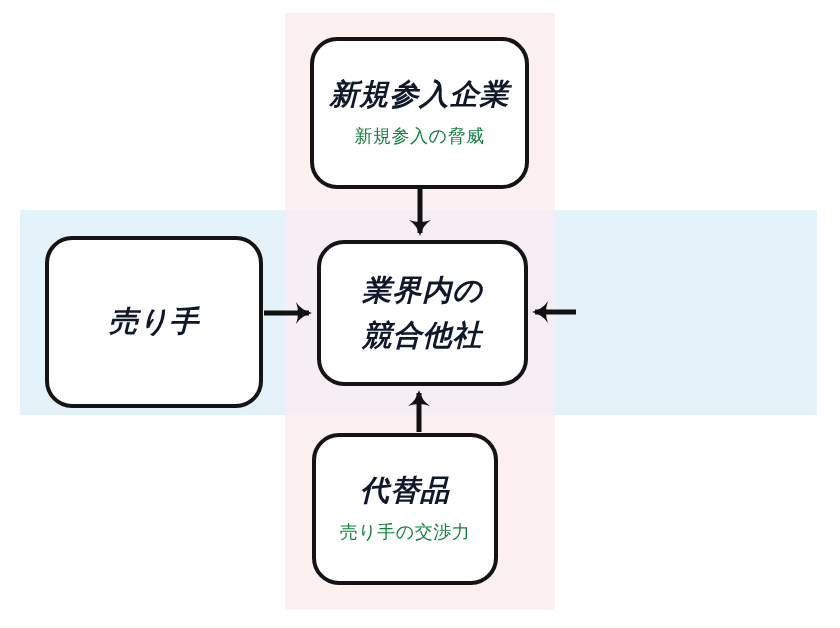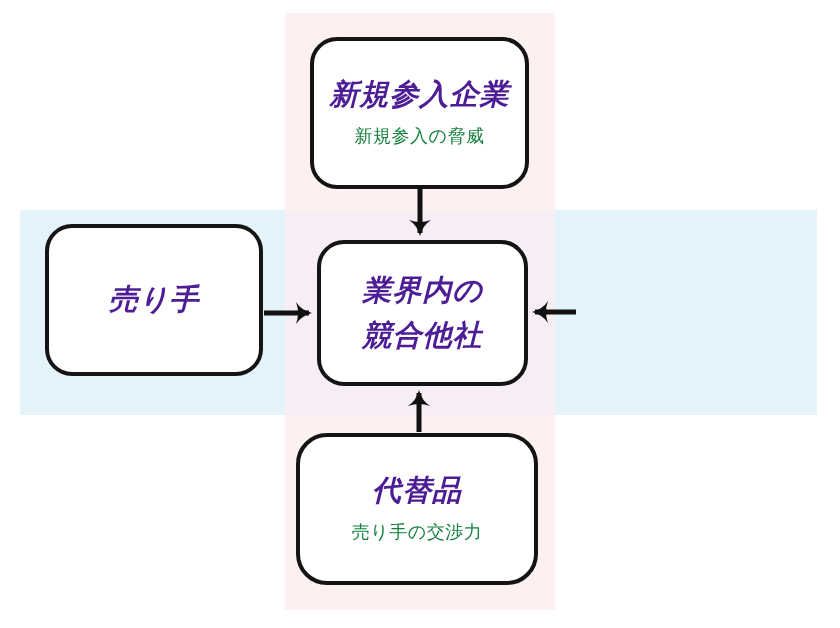--- a/index.html
+++ b/index.html
@@ -37,29 +37,29 @@
     border: 4px solid #141414;
     border-radius: 27px;
     display: flex;
     flex-direction: column;
     align-items: center;
     justify-content: center;
     gap: 13px;
     text-align: center;
   }
   .node-top    { left: 310px; top: 37px;  width: 219px; height: 152px; }
-  .node-left   { left: 45px;  top: 224px; width: 218px; height: 152px; font-family: Liberation Serif, serif; }
+  .node-left   { left: 45px;  top: 236px; width: 218px; height: 172px; font-family: Liberation Serif, serif; }
   .node-center { left: 317px; top: 240px; width: 211px; height: 146px; gap: 0; }
   .node-right  { left: 577px; top: 238px; width: 218px; height: 151px; }
-  .node-bottom { left: 296px; top: 433px; width: 242px; height: 152px; border-radius: 31px; }
+  .node-bottom { left: 312px; top: 433px; width: 186px; height: 152px; }
   .node-title {
     font-size: 29px;
     font-weight: 700;
     font-style: italic;
-    color: #4c1d95;
+    color: #0f172a;
     letter-spacing: 1px;
     line-height: 1.15;
   }
   .node-center .node-title { line-height: 1.55; font-family: Liberation Serif, serif; }
   .node-subtitle {
     font-size: 18px;
     font-weight: 400;
     color: #15803d;
     letter-spacing: 0.5px;
   }

